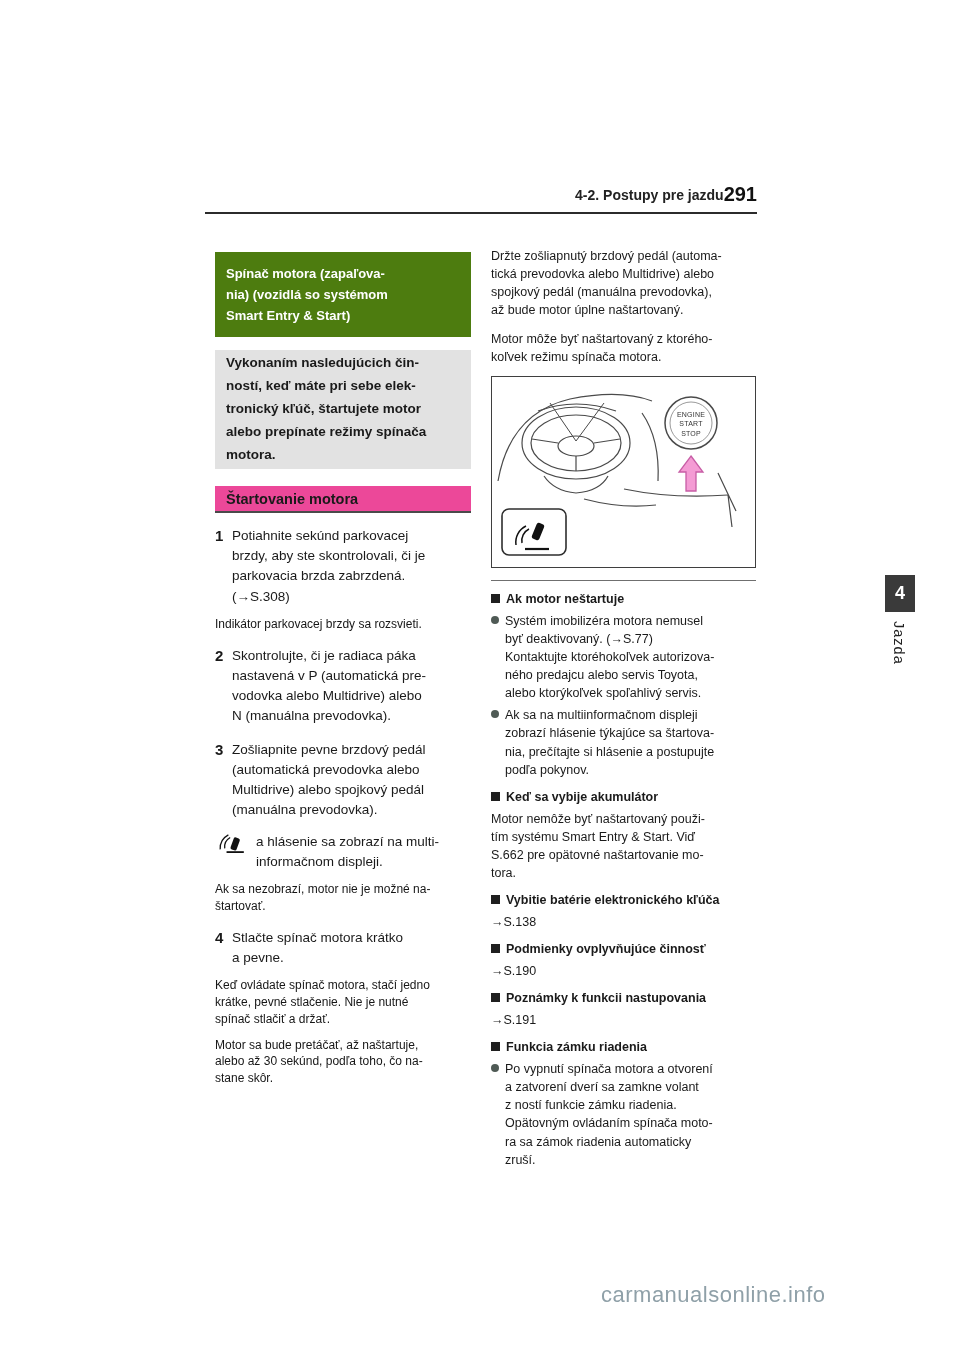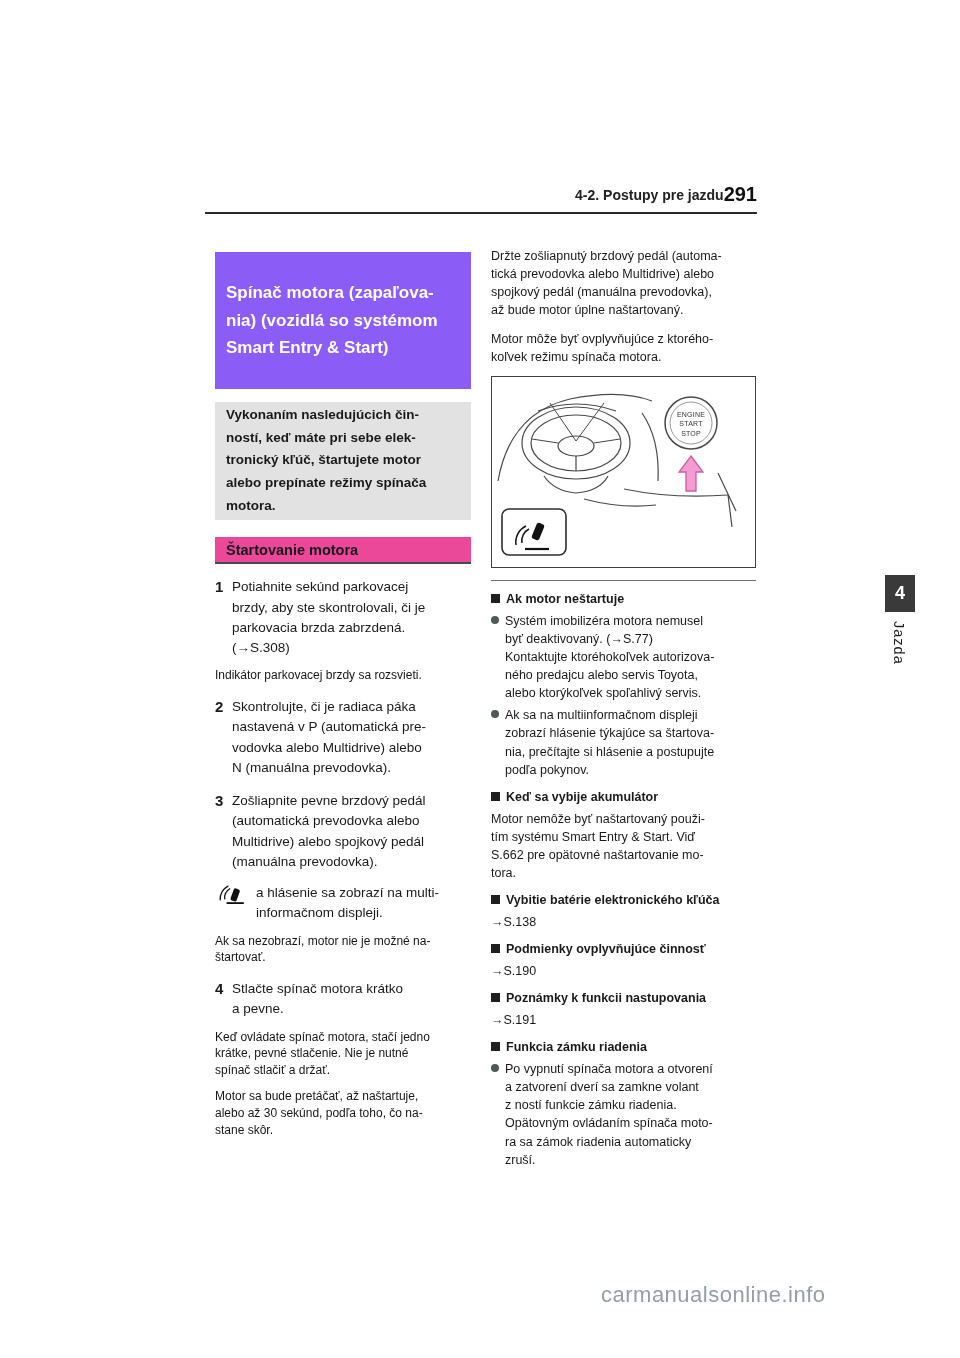--- a/index.html
+++ b/index.html
@@ -23,22 +23,22 @@
   .header-rule{
     position:absolute; left:205px; top:212px; width:552px; height:2px; background:#2b2b2b;
   }
 
   
   .col-left{ position:absolute; left:215px; top:252px; width:256px; }
   .col-right{ position:absolute; left:491px; top:247px; width:265px; }
 
   
   .title-box{
-    background:#8b5cf6; color:#ffffff; font-weight:bold;
-    font-size:17px; line-height:1.62; padding:27px 11px;
+    background:#4d7c0f; color:#ffffff; font-weight:bold;
+    font-size:13px; line-height:1.62; padding:11px 11px;
   }
   .intro-box{
     background:#e2e2e2; color:#1a1a1a; font-weight:bold;
     font-size:13.5px; line-height:1.7; padding:2px 11px; margin-top:13px;
   }
   .section-bar{
     background:#ec4899; font-weight:bold; font-size:14.5px;
     padding:5px 11px 4px; margin-top:17px; border-bottom:2px solid #4a4a4a;
   }
   .step{ display:flex; margin-top:13px; }
@@ -161,21 +161,21 @@
 stane skôr.</div>
 
 </div>
 
 <div class="col-right">
 
   <p class="rc-para pre">Držte zošliapnutý brzdový pedál (automa-
 tická prevodovka alebo Multidrive) alebo
 spojkový pedál (manuálna prevodovka),
 až bude motor úplne naštartovaný.</p>
-  <p class="rc-para pre">Motor môže byť ovplyvňujúce z ktorého-
+  <p class="rc-para pre">Motor môže byť naštartovaný z ktorého-
 koľvek režimu spínača motora.</p>
 
   <div class="figure">
     <svg width="263" height="190" viewBox="0 0 263 190">
       <g fill="none" stroke="#4a4a4a" stroke-width="1.2">
 
         <path d="M6 104 Q 18 36 78 22 Q 128 12 160 24"></path>
 
         <path d="M46 34 Q 84 20 124 34"></path>
 

